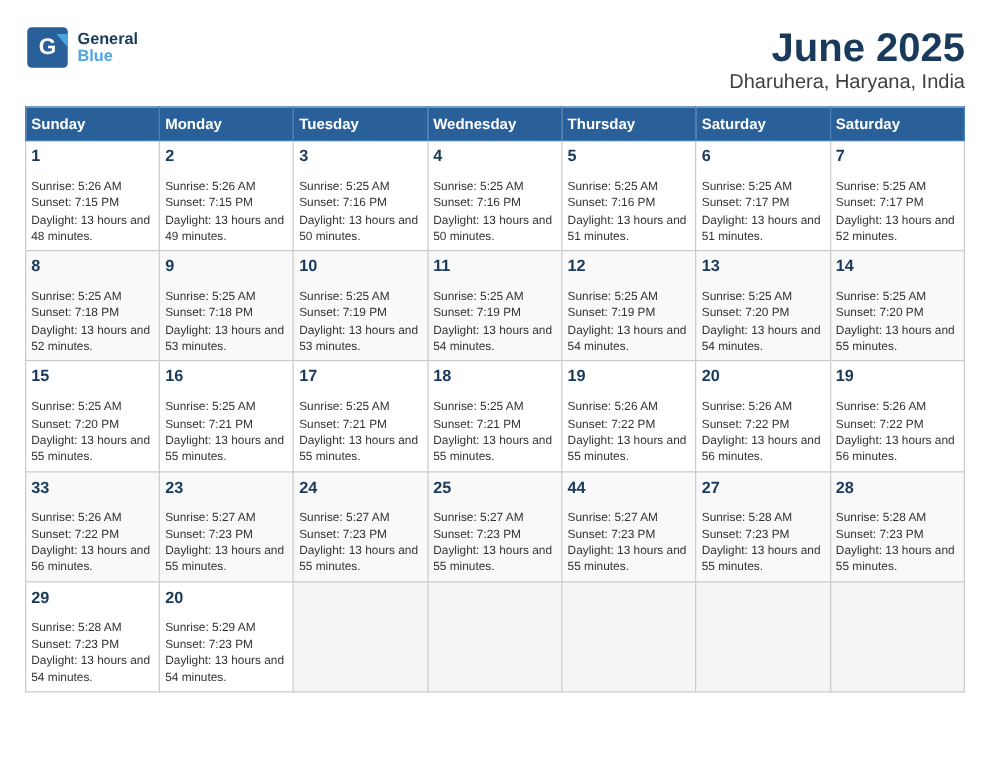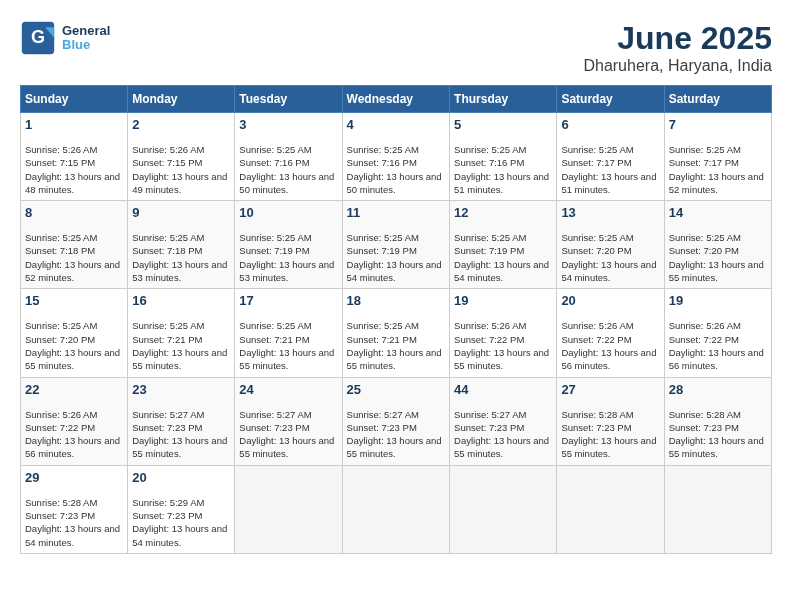--- a/index.html
+++ b/index.html
@@ -270,21 +270,21 @@
         <td>
           <span class="day-number">19</span>
           <div class="day-info">Sunrise: 5:26 AM
 Sunset: 7:22 PM
 Daylight: 13 hours
 and 56 minutes.</div>
         </td>
       </tr>
       <tr>
         <td>
-          <span class="day-number">22</span>
+          <span class="day-number">33</span>
           <div class="day-info">Sunrise: 5:26 AM
 Sunset: 7:22 PM
 Daylight: 13 hours
 and 56 minutes.</div>
         </td>
         <td>
           <span class="day-number">23</span>
           <div class="day-info">Sunrise: 5:27 AM
 Sunset: 7:23 PM
 Daylight: 13 hours

